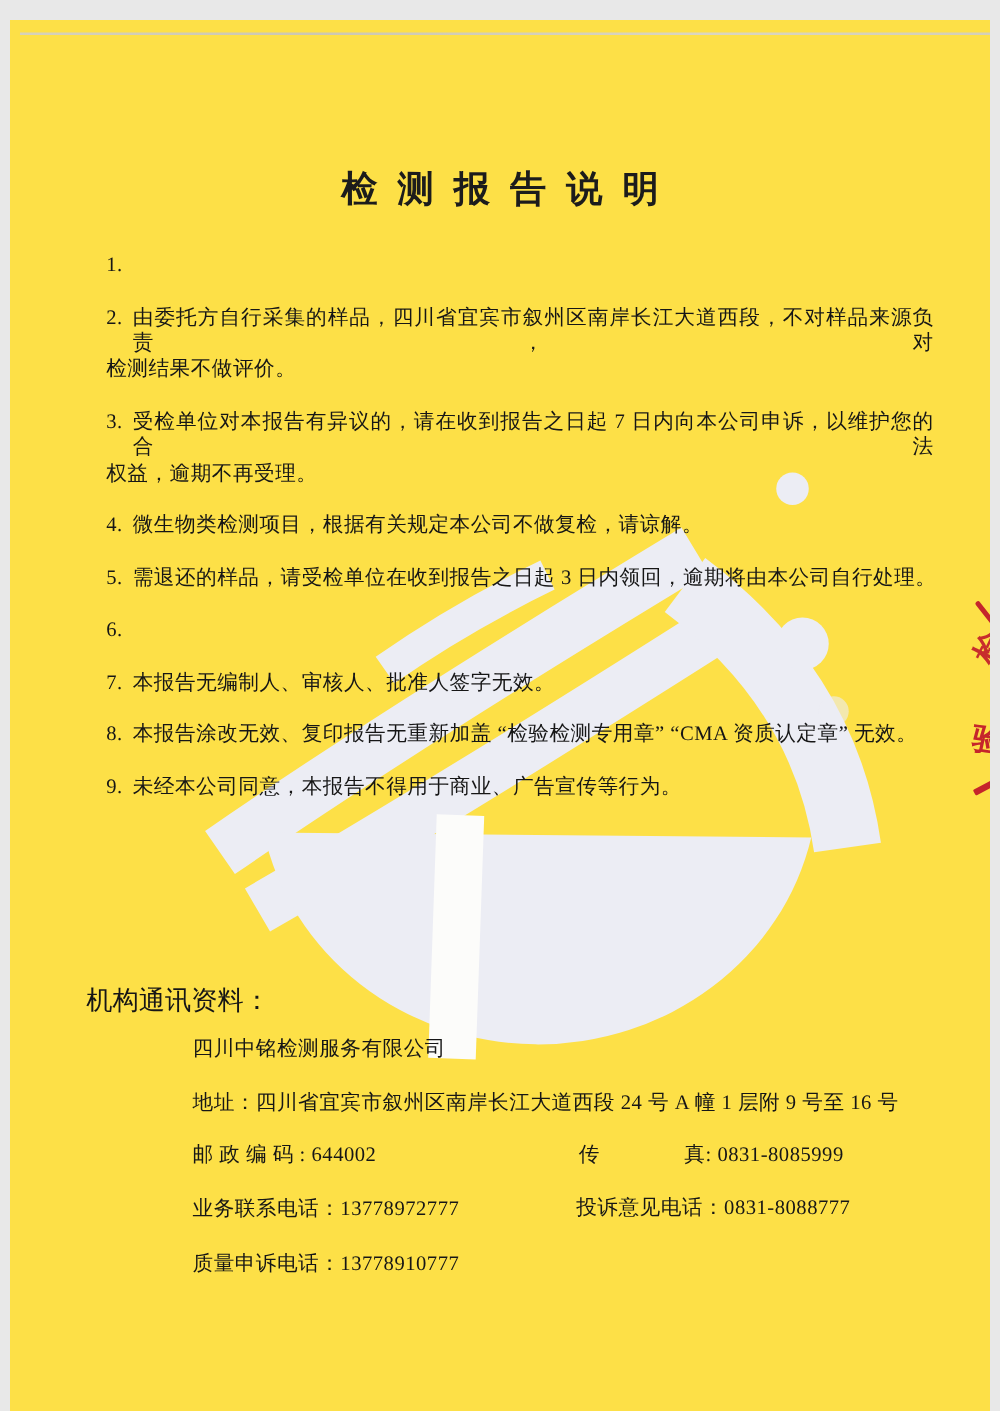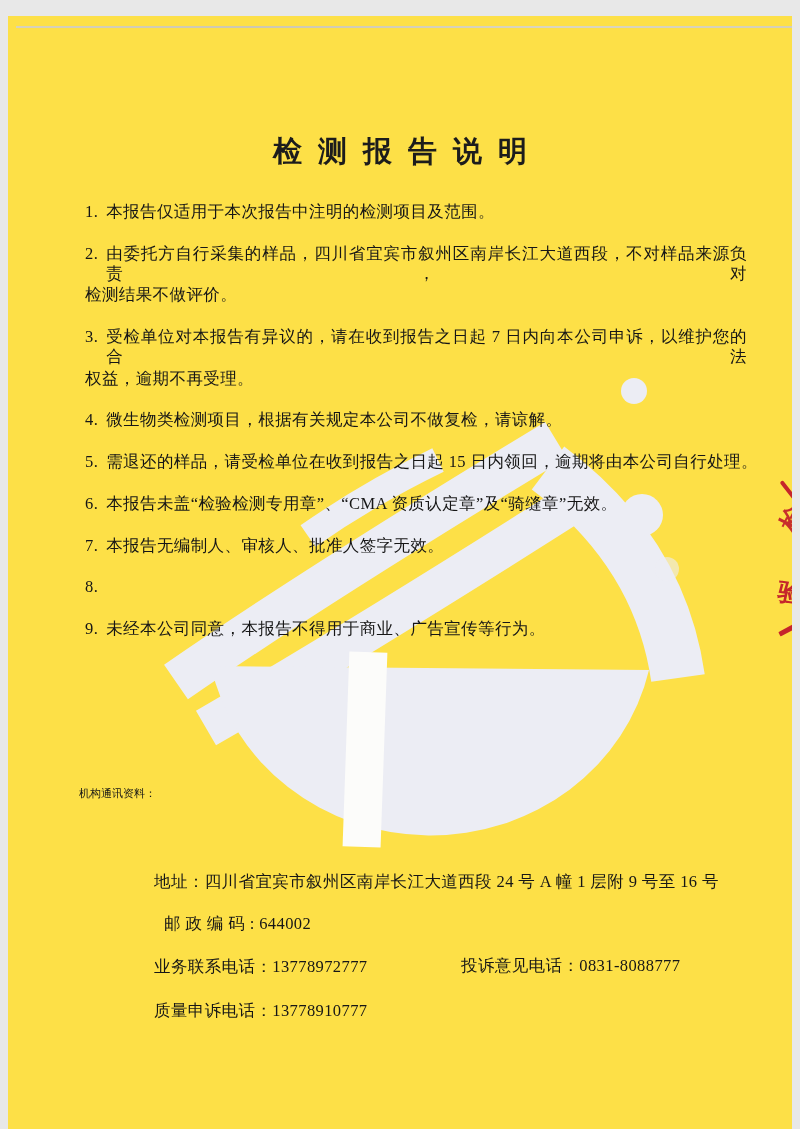--- a/index.html
+++ b/index.html
@@ -24,25 +24,25 @@
   
   .notes{position:absolute;left:77px;top:186px;width:662px;}
   .note-line{display:flex;height:41.7px;line-height:20px;font-size:16.5px;
     letter-spacing:.4px;align-items:flex-start;}
   .note-line .num{flex:0 0 auto;margin-right:8px;white-space:pre;}
   .note-line .num:empty{margin-right:0;}
   .note-line .txt{flex:1 1 auto;white-space:pre;}
   .note-line.stretch .txt{white-space:pre-wrap;text-align:justify;text-align-last:justify;}
 
   
-  .contact-heading{position:absolute;left:71px;top:770px;font-size:11px;white-space:pre;}
+  .contact-heading{position:absolute;left:61px;top:770px;font-size:21px;white-space:pre;}
   .c-line{position:absolute;font-size:16.5px;letter-spacing:.4px;white-space:pre;}
   .c-company{left:146px;top:812px;}
   .c-address{left:146px;top:855px;text-align:right;}
-  .c-postal{left:156px;top:897px;}
+  .c-postal{left:146px;top:897px;}
   .c-fax{left:455px;top:897px;}
   .c-bizphone{left:146px;top:940px;}
   .c-complaint{left:453px;top:939px;}
   .c-quality{left:146px;top:984px;text-align:right;}
 
   
   .stamp{position:absolute;color:#c5252b;font-weight:bold;}
   .stamp-frag1{left:762px;top:466px;width:38px;height:66px;}
   .s1-slash{position:absolute;left:6px;top:8px;width:27px;height:4px;background:#c5252b;
     border-radius:2px;transform:rotate(52deg);}
@@ -72,21 +72,20 @@
     <circle cx="659" cy="553" r="12" fill="#ecedf4" opacity="0.6"></circle>
   </svg>
 
   <div class="scan-top-line"></div>
 
   <h1 class="title">检测报告说明</h1>
 
   <div class="notes">
     <div class="note-line">
       <span class="num">1.</span>
-      <span class="txt">本报告仅适用于本次报告中注明的检测项目及范围。</span>
     </div>
     <div class="note-line stretch">
       <span class="num">2.</span>
       <span class="txt">由委托方自行采集的样品，四川省宜宾市叙州区南岸长江大道西段，不对样品来源负责，对</span>
     </div>
     <div class="note-line">
       <span class="num"></span>
       <span class="txt">检测结果不做评价。</span>
     </div>
     <div class="note-line stretch">
@@ -96,42 +95,44 @@
     <div class="note-line">
       <span class="num"></span>
       <span class="txt">权益，逾期不再受理。</span>
     </div>
     <div class="note-line">
       <span class="num">4.</span>
       <span class="txt">微生物类检测项目，根据有关规定本公司不做复检，请谅解。</span>
     </div>
     <div class="note-line">
       <span class="num">5.</span>
-      <span class="txt">需退还的样品，请受检单位在收到报告之日起 15 日内领回，逾期将由本公司自行处理。</span>
+      <span class="txt">需退还的样品，请受检单位在收到报告之日起 3 日内领回，逾期将由本公司自行处理。</span>
     </div>
     <div class="note-line">
       <span class="num">6.</span>
-      <span class="txt">本报告未盖“检验检测专用章”、“CMA 资质认定章”及“骑缝章”无效。</span>
     </div>
     <div class="note-line">
       <span class="num">7.</span>
       <span class="txt">本报告无编制人、审核人、批准人签字无效。</span>
     </div>
     <div class="note-line">
       <span class="num">8.</span>
+      <span class="txt">本报告涂改无效、复印报告无重新加盖 “检验检测专用章” “CMA 资质认定章” 无效。</span>
     </div>
     <div class="note-line">
       <span class="num">9.</span>
       <span class="txt">未经本公司同意，本报告不得用于商业、广告宣传等行为。</span>
     </div>
   </div>
 
   <div class="contact-heading">机构通讯资料：</div>
+  <div class="c-line c-company">四川中铭检测服务有限公司</div>
   <div class="c-line c-address">地址：四川省宜宾市叙州区南岸长江大道西段 24 号 A 幢 1 层附 9 号至 16 号</div>
   <div class="c-line c-postal">邮 政 编 码 : 644002</div>
+  <div class="c-line c-fax">传　　　　真: 0831-8085999</div>
   <div class="c-line c-bizphone">业务联系电话：13778972777</div>
   <div class="c-line c-complaint">投诉意见电话：0831-8088777</div>
   <div class="c-line c-quality">质量申诉电话：13778910777</div>
 
   <div class="stamp stamp-frag1">
     <span class="s1-slash"></span>
     <span class="s1-char">检</span>
   </div>
   <div class="stamp stamp-frag2">
     <span class="s2-char">验</span>

